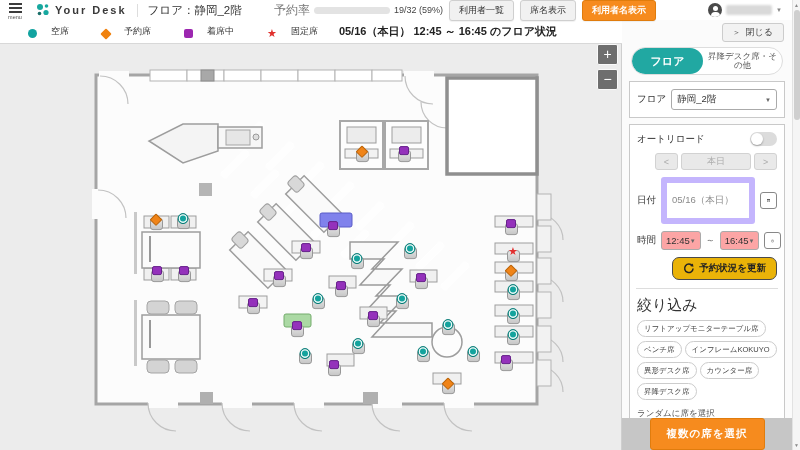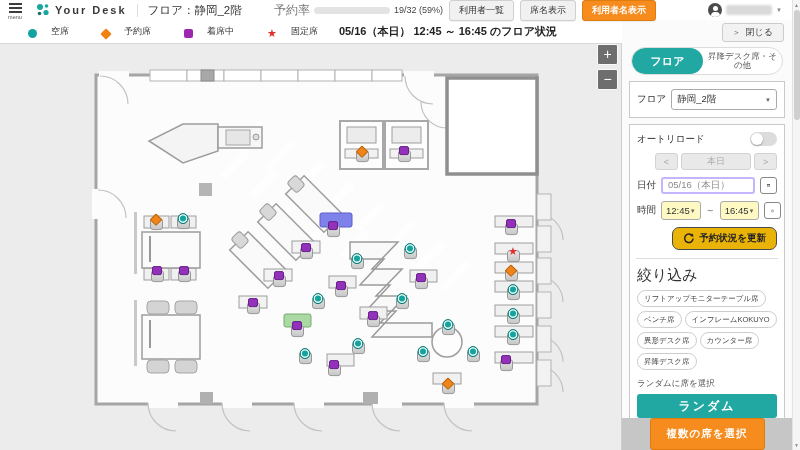--- a/index.html
+++ b/index.html
@@ -64,23 +64,23 @@
   .row:last-child{margin-bottom:0;}
   .flabel{font-size:9.5px;color:#333;white-space:nowrap;}
   .select{flex:1;display:flex;align-items:center;justify-content:space-between;border:1px solid #aaa;border-radius:3px;background:#fff;font-size:9.5px;padding:3px 5px;cursor:pointer;}
   .select .sc{font-size:6px;color:#666;}
   .toggle{margin-left:auto;width:27px;height:14px;border-radius:7px;background:#dcdcdc;position:relative;cursor:pointer;}
   .toggle .knob{position:absolute;left:1px;top:1px;width:12px;height:12px;border-radius:50%;background:#fff;box-shadow:0 1px 2px rgba(0,0,0,.3);}
   .nav-row{display:flex;justify-content:center;gap:3px;margin:2px 0 7px 18px;}
   .nav-btn{background:#e9e9e9;border:1px solid #d2d2d2;color:#aaa;font-size:9px;border-radius:3px;height:15px;display:flex;align-items:center;justify-content:center;cursor:default;}
   .nav-btn.small{width:22px;}
   .nav-btn.wide{width:72px;}
-  .input{flex:1;border:2px solid #c4b5fd;border-radius:3px;background:#fff;color:#8a8a8a;font-size:9.5px;padding:0 5px;}
+  .input{flex:1;border:6px solid #c4b5fd;border-radius:3px;background:#fff;color:#8a8a8a;font-size:9.5px;padding:11px 5px;}
   .icon-btn{width:17px;height:17px;border:1px solid #888;border-radius:3px;background:#fff;display:flex;align-items:center;justify-content:center;cursor:pointer;flex:none;}
-  .tsel{width:44px;display:flex;align-items:center;justify-content:space-between;border:1px solid #aaa;border-radius:3px;background:#fef9c3;font-size:9.5px;padding:3px 4px;cursor:pointer;}
+  .tsel{width:44px;display:flex;align-items:center;justify-content:space-between;border:1px solid #aaa;border-radius:3px;background:#fca5a5;font-size:9.5px;padding:3px 4px;cursor:pointer;}
   .tsel .sc{font-size:6px;color:#666;}
   .tsep{font-size:9px;color:#444;}
   .refresh-row{display:flex;justify-content:flex-end;margin:2px 0 8px;}
   .refresh-btn{display:flex;align-items:center;gap:5px;border:1.5px solid #4a4a4a;background:#eab308;border-radius:7px;font-size:9.5px;font-weight:bold;color:#222;padding:4px 10px;cursor:pointer;}
   .hr{height:1px;background:#ddd;margin:6px -1px 7px;}
   .filter-label{font-size:15px;color:#333;margin-bottom:5px;}
   .chips{display:flex;flex-wrap:wrap;gap:4px 3px;margin-bottom:8px;}
   .chip{border:1px solid #ccc;border-radius:9px;background:#fff;font-size:7.5px;color:#444;padding:2.5px 6px;cursor:pointer;white-space:nowrap;}
   .random-label{font-size:8.5px;color:#555;margin:2px 0 4px;}
   .random-btn{width:100%;height:24px;background:#21a8a2;color:#fff;font-weight:bold;font-size:12px;border:none;border-radius:3px;cursor:pointer;letter-spacing:2px;}

